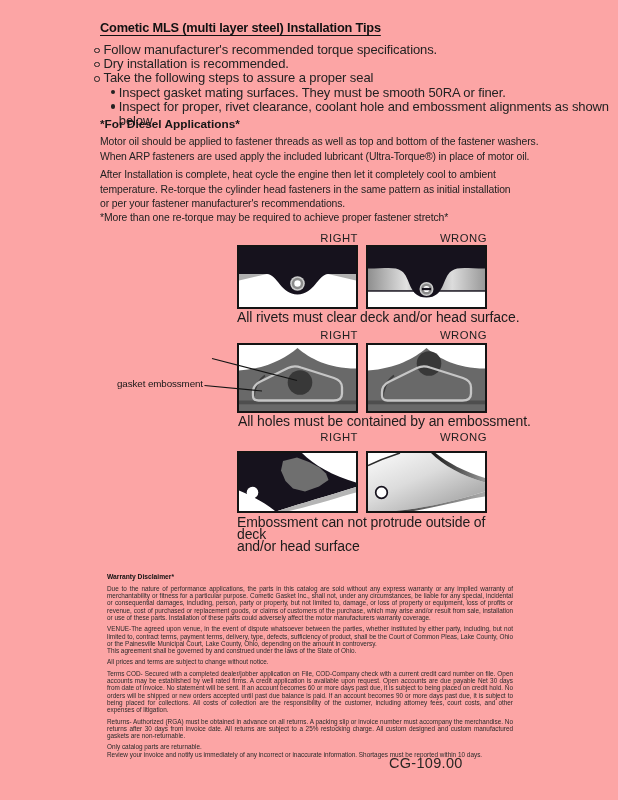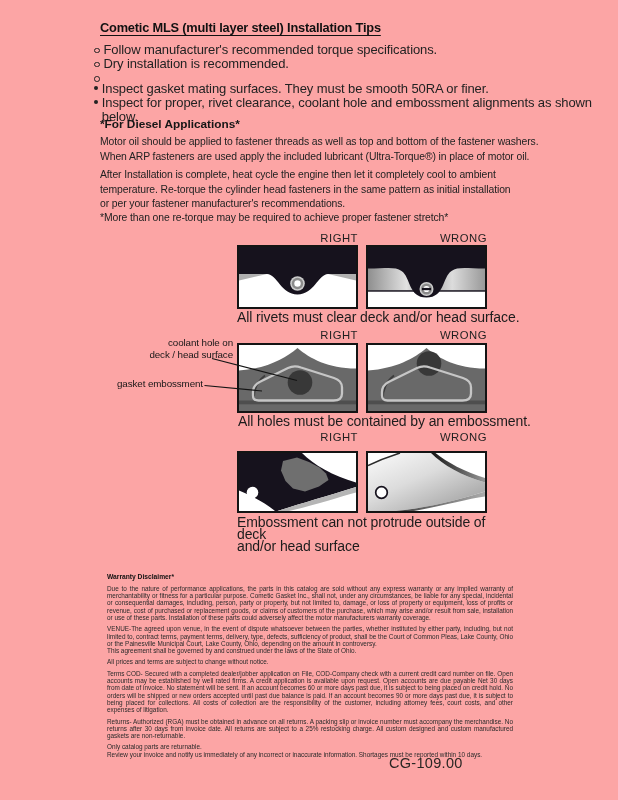--- a/index.html
+++ b/index.html
@@ -9,21 +9,21 @@
   }
   .abs{position:absolute;}
   .title{
     left:100px;top:20px;font-size:12.8px;font-weight:bold;color:#111;
     text-decoration:underline;text-underline-offset:3px;letter-spacing:-0.2px;
   }
   .bullets{left:94px;top:43px;font-size:13px;line-height:14.2px;letter-spacing:-0.1px;}
   .brow{display:flex;align-items:flex-start;}
   .o-marker{flex:none;width:3.5px;height:3.5px;border:1.1px solid #222;border-radius:50%;margin:4.6px 4px 0 0;}
   .dot-marker{flex:none;width:4.2px;height:4.2px;background:#222;border-radius:50%;margin:4.6px 3.6px 0 0;}
-  .sub{}
+  .sub{margin-left:17px;}
   .diesel-head{left:100px;top:117px;font-size:11.8px;font-weight:bold;color:#161616;}
   .para{left:100px;width:520px;font-size:10.4px;line-height:14.6px;white-space:pre-line;letter-spacing:-0.1px;}
   .p1{top:135px;} .p2{top:168px;} .note{top:211px;}
   .dg-label{width:121px;text-align:right;font-size:11.3px;letter-spacing:0.5px;color:#1f1f1f;}
   .panel{width:121px;border:2px solid #141414;background:#fff;box-sizing:border-box;}
   .panel svg{display:block;width:100%;height:100%;}
   .pan1{top:245px;height:64px;} .pan2{top:343px;height:70px;} .pan3{top:451px;height:62px;}
   .col-r{left:237px;} .col-w{left:366px;}
   .caption{font-size:14px;color:#1c1c1c;white-space:pre-line;line-height:11.8px;letter-spacing:-0.1px;}
   .callout{font-size:9.8px;line-height:11.6px;color:#161616;text-align:right;white-space:pre-line;letter-spacing:-0.1px;}
@@ -71,20 +71,21 @@
     <div class="brow">
       <span class="o-marker"></span>
       <span>Follow manufacturer's recommended torque specifications.</span>
     </div>
     <div class="brow">
       <span class="o-marker"></span>
       <span>Dry installation is recommended.</span>
     </div>
     <div class="brow">
       <span class="o-marker"></span>
+      <span>Take the following steps to assure a proper seal</span>
     </div>
     <div class="brow sub">
       <span class="dot-marker"></span>
       <span>Inspect gasket mating surfaces.  They must be smooth 50RA or finer.</span>
     </div>
     <div class="brow sub">
       <span class="dot-marker"></span>
       <span>Inspect for proper, rivet clearance, coolant hole and embossment alignments as shown below.</span>
     </div>
   </div>
@@ -121,22 +122,20 @@
       <circle cx="58.5" cy="42" r="5.5" fill="#8b8b8b"></circle>
       <circle cx="58.5" cy="42" r="3.1" fill="#ffffff"></circle>
       <rect x="54" y="40.9" width="9" height="2.3" fill="#16121d"></rect>
     </svg>
   </div>
   <div class="abs caption" style="left:237px;top:312px">All rivets must clear deck and/or head surface.</div>
 
   <div class="abs dg-label col-r" style="top:329px">RIGHT</div>
   <div class="abs dg-label col-w" style="top:329px">WRONG</div>
 
-  <div class="abs callout" style="left:118px;top:337px;width:115px">coolant hole on
-deck / head surface</div>
   <div class="abs callout" style="left:116px;top:378px;width:87px">gasket embossment</div>
 
   <div class="abs panel pan2 col-r">
     <svg viewBox="0 0 117 66" preserveAspectRatio="none">
       <rect width="117" height="66" fill="#ffffff"></rect>
       <path d="M0,25.5 C28,23.5 46,13.5 58.5,3 C71,13.5 89,23.5 117,23.5 L117,66 L0,66 Z" fill="#696969"></path>
       <rect x="0" y="55.5" width="117" height="3.8" fill="#4e4e4e"></rect>
       <path d="M26,30.5 C18,36.5 14.5,45 15,55" stroke="#3d3d3d" stroke-width="1.8" fill="none"></path>
       <path d="M14,50.5 L14,47 C14,42.5 16,39.5 20.5,37 L49,23 C53.5,20.8 57.5,20.8 62,22.5 L95,33 C100.5,34.8 103,38 103,42.5 L103,48.5 C103,53.5 99.8,55.5 94.5,55.5 L19.5,55.5 C16,55.5 14,54 14,50.5 Z" fill="none" stroke="#c6c6c6" stroke-width="2.3" stroke-linejoin="round"></path>
       <circle cx="61" cy="37.5" r="12.3" fill="#383838"></circle>

